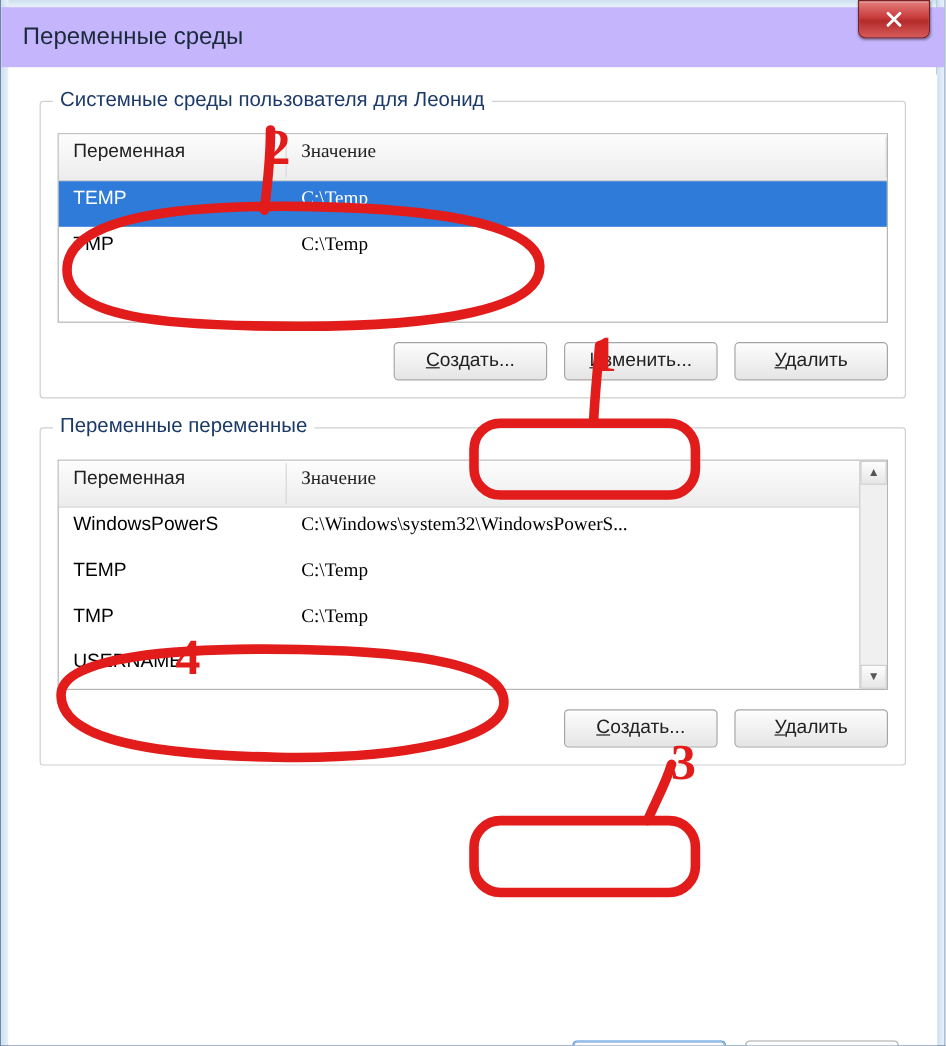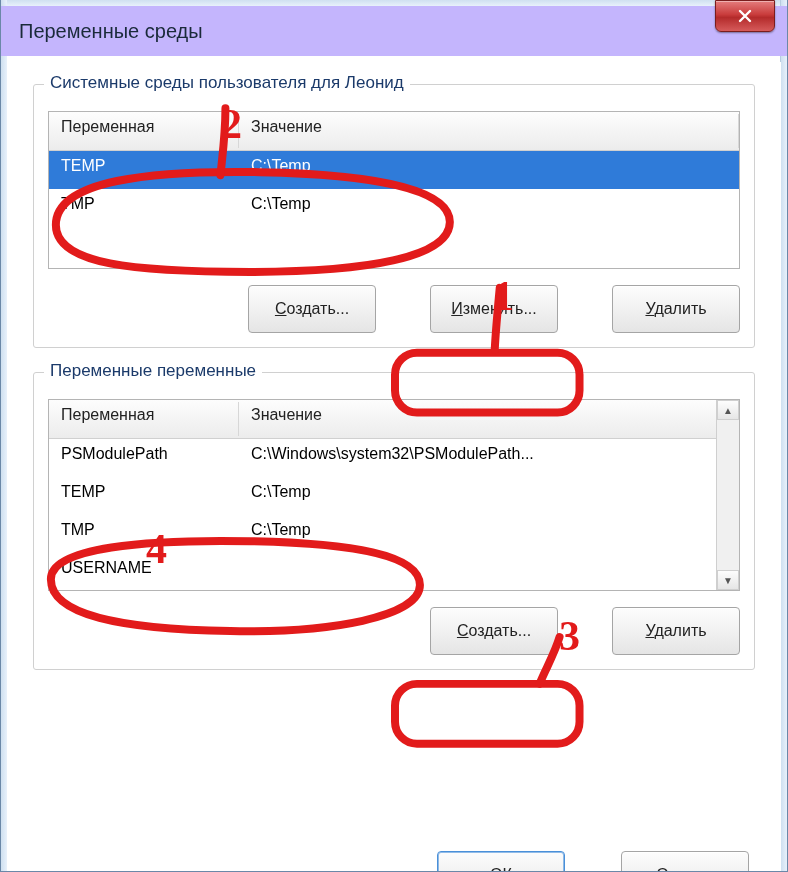--- a/index.html
+++ b/index.html
@@ -127,45 +127,44 @@
     border-right: 1px solid #d7d7d7;
   }
   .col {
     padding: 4px 12px;
     box-sizing: border-box;
     overflow: hidden;
     white-space: nowrap;
     text-overflow: ellipsis;
   }
   .col.name  { width: 190px; flex: 0 0 190px; }
-  .col.value { flex: 1; }
+  .col.value { flex: 1; font-family: Liberation Serif, serif; }
   .row.selected {
     background: #2f7bd9;
     color: #fff;
   }
 
   .btn-row {
     display: flex;
     justify-content: flex-end;
     gap: 14px;
     margin-top: 16px;
   }
   button.win {
     min-width: 128px;
-    height: 48px;
+    height: 32px;
     padding: 0 16px;
     font-size: 16px;
     font-family: inherit;
     color: #222;
     background: linear-gradient(180deg,#fdfdfd,#e5e5e5);
     border: 1px solid #a5a5a5;
     border-radius: 4px;
     box-shadow: inset 0 1px 0 rgba(255,255,255,.8);
     cursor: pointer;
-    margin-left: 40px;
   }
   button.win.default {
     border-color: #4a90d9;
     box-shadow: inset 0 0 0 1px rgba(74,144,217,.6), inset 0 1px 0 rgba(255,255,255,.8);
   }
   .mnemonic { text-decoration: underline; }
 
   .bottom-buttons {
     position: absolute;
     right: 32px;
@@ -242,22 +241,22 @@
 
     <div class="groupbox">
       <div class="legend">Переменные переменные</div>
 
       <div class="list with-scroll" style="height:190px;">
         <div class="header">
           <div class="col name">Переменная</div>
           <div class="col value">Значение</div>
         </div>
         <div class="row">
-          <div class="col name">PSModulePath</div>
-          <div class="col value">C:\Windows\system32\PSModulePath...</div>
+          <div class="col name">WindowsPowerS</div>
+          <div class="col value">C:\Windows\system32\WindowsPowerS...</div>
         </div>
         <div class="row">
           <div class="col name">TEMP</div>
           <div class="col value">C:\Temp</div>
         </div>
         <div class="row">
           <div class="col name">TMP</div>
           <div class="col value">C:\Temp</div>
         </div>
         <div class="row">

